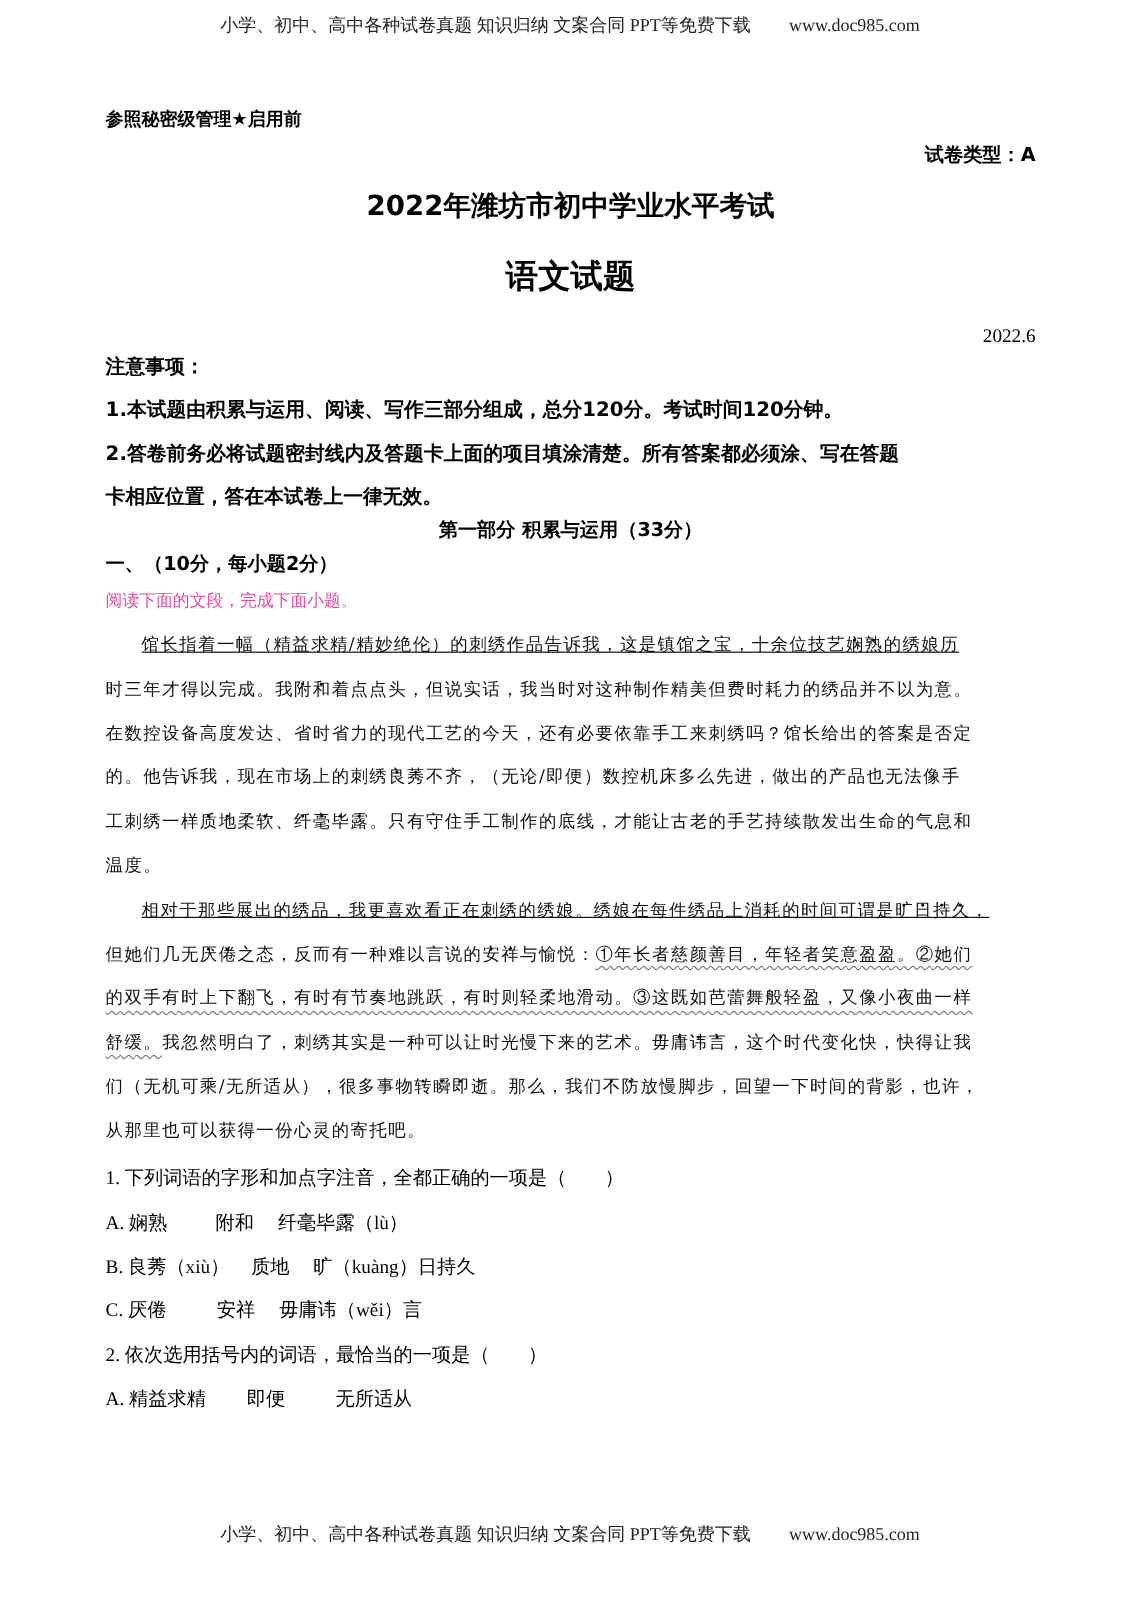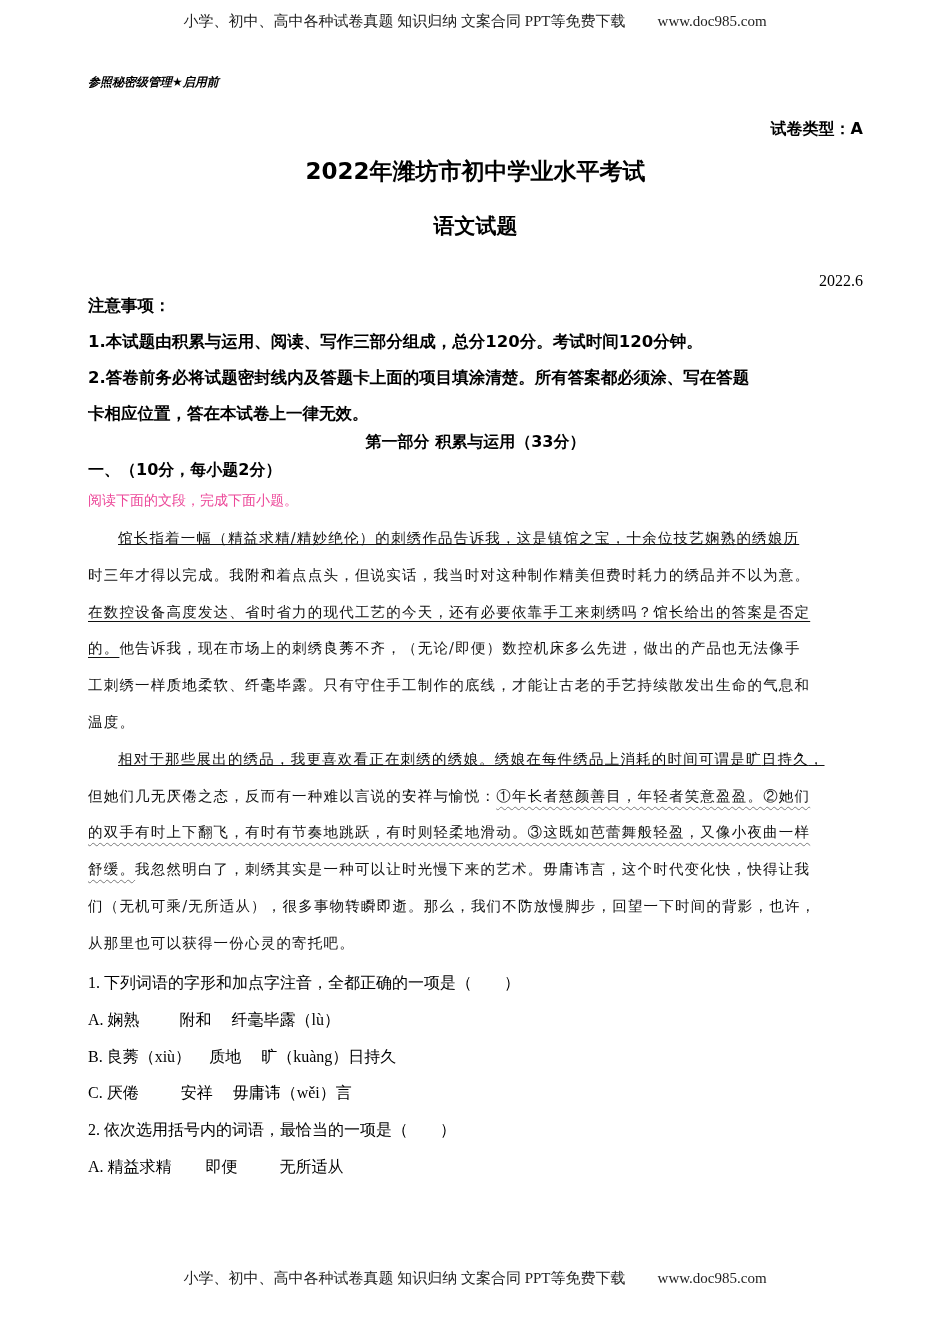--- a/index.html
+++ b/index.html
@@ -6,34 +6,34 @@
   body { width: 950px; height: 1344px; position: relative; overflow: hidden; color: #000; }
   .header-bar, .footer-bar {
     position: absolute; left: 0; width: 950px; text-align: center;
     font-family: "Liberation Serif", serif; font-size: 15px; color: #222;
   }
   .header-bar { top: 12px; }
   .footer-bar { top: 1269px; }
   .header-bar .site, .footer-bar .site { margin-left: 32px; }
   .page { position: absolute; left: 88px; top: 0; width: 775px; }
   .bold { font-family: "DejaVu Sans", sans-serif; font-weight: bold; }
-  .secret { position: absolute; top: 74px; left: 0; font-size: 12px; font-style: italic; }
+  .secret { position: absolute; top: 90px; left: 0; font-size: 15px; }
   .paper-type { position: absolute; top: 119px; right: 0; font-size: 16px; }
   .title { position: absolute; top: 156px; left: 0; width: 775px; text-align: center; font-size: 23px; }
-  .subtitle { position: absolute; top: 212px; left: 0; width: 775px; text-align: center; font-size: 21px; }
+  .subtitle { position: absolute; top: 212px; left: 0; width: 775px; text-align: center; font-size: 27px; }
   .date { position: absolute; top: 272px; left: 0; width: 775px; text-align: right; font-family: Liberation Serif, serif; font-size: 16px; }
   .notes { position: absolute; top: 288px; left: 0; width: 775px; font-size: 16.5px; line-height: 36px; }
   .notes div { white-space: nowrap; }
   .section-heading { position: absolute; top: 432px; left: 0; width: 775px; text-align: center; font-size: 16px; }
   .q-heading { position: absolute; top: 460px; left: 0; font-size: 16px; }
   .instruction { position: absolute; top: 492px; left: 0; font-family: Liberation Serif, serif; font-size: 14px; color: #ec4899; }
   .passage { position: absolute; top: 520px; left: 0; width: 775px; font-family: "DejaVu Serif", serif; font-size: 14.5px; line-height: 36.8px; letter-spacing: 1.2px; color: #111; }
   .passage .line { white-space: nowrap; height: 36.8px; }
   .passage .indent { padding-left: 30px; text-decoration: underline; }
-  .ul { text-decoration: underline; text-underline-offset: 4px; margin-top: 40px; }
+  .ul { text-underline-offset: 4px; margin-top: 40px; }
   .wavy { text-decoration: underline wavy #777; text-decoration-thickness: 1px; text-underline-offset: 5px; }
   .dot { position: relative; }
   .dot::before { content: "·"; position: absolute; top: -14px; left: 50%; transform: translateX(-50%); font-size: 14px; font-weight: bold; }
   .questions { position: absolute; top: 965px; left: 0; width: 775px; font-family: "Liberation Serif", serif; font-size: 16px; line-height: 36.8px; }
   .questions .line { white-space: nowrap; height: 36.8px; }
   .gap { display: inline-block; }
 </style>
 </head>
 <body>
 

